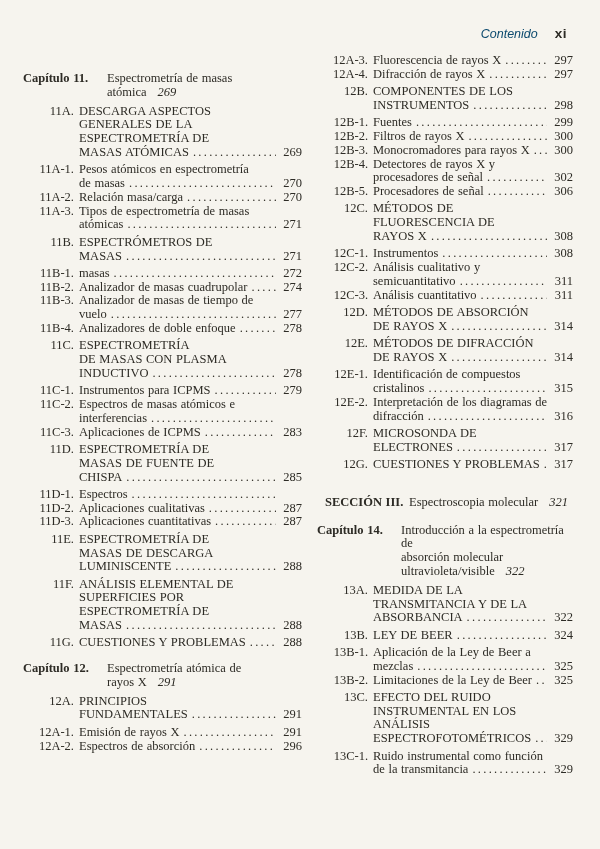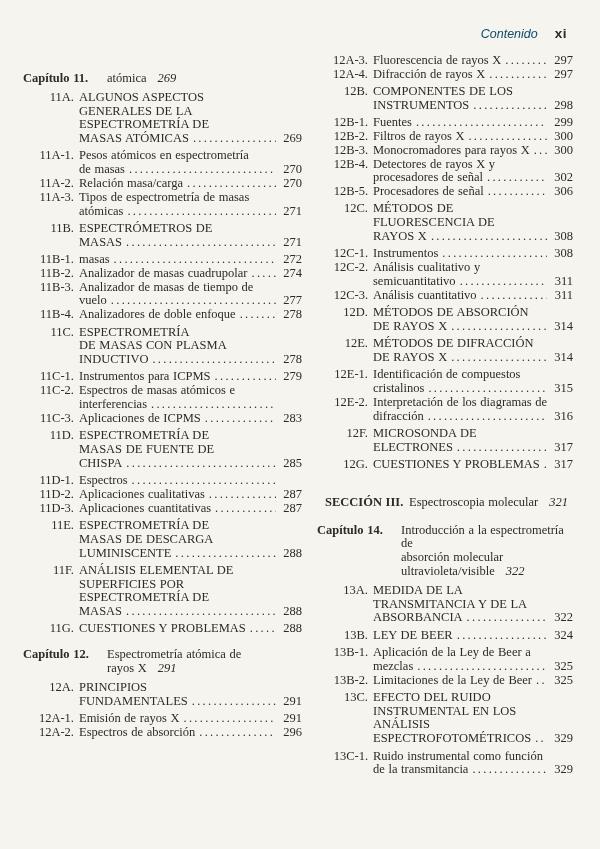--- a/index.html
+++ b/index.html
@@ -63,27 +63,28 @@
 <div class="page">
   <div class="header">
     <span class="running">Contenido</span>
     <span class="folio">xi</span>
   </div>
   <div class="columns">
     <div class="col col-left">
         <div class="entry chapter">
           <span class="label">Capítulo 11.</span>
           <span class="body">
+            <div class="line">Espectrometría de masas</div>
             <div class="line">atómica<span class="pgit">269</span></div>
           </span>
         </div>
         <div class="entry section">
           <span class="num">11A.</span>
           <span class="body">
-            <div class="line">ALGUNOS ASPECTOS</div>
+            <div class="line">DESCARGA ASPECTOS</div>
             <div class="line">GENERALES DE LA</div>
             <div class="line">ESPECTROMETRÍA DE</div>
             <span class="lastline">
               <span class="t">MASAS ATÓMICAS</span>
               <span class="dots">................................................</span>
               <span class="pg">269</span>
             </span>
           </span>
         </div>
         <div class="entry subsection">

